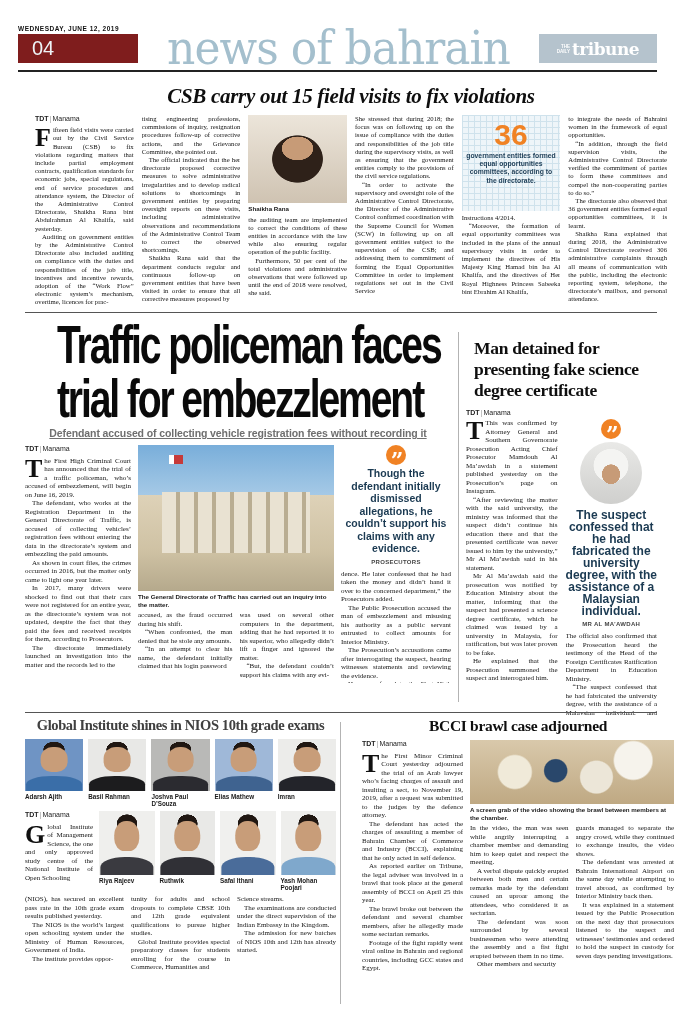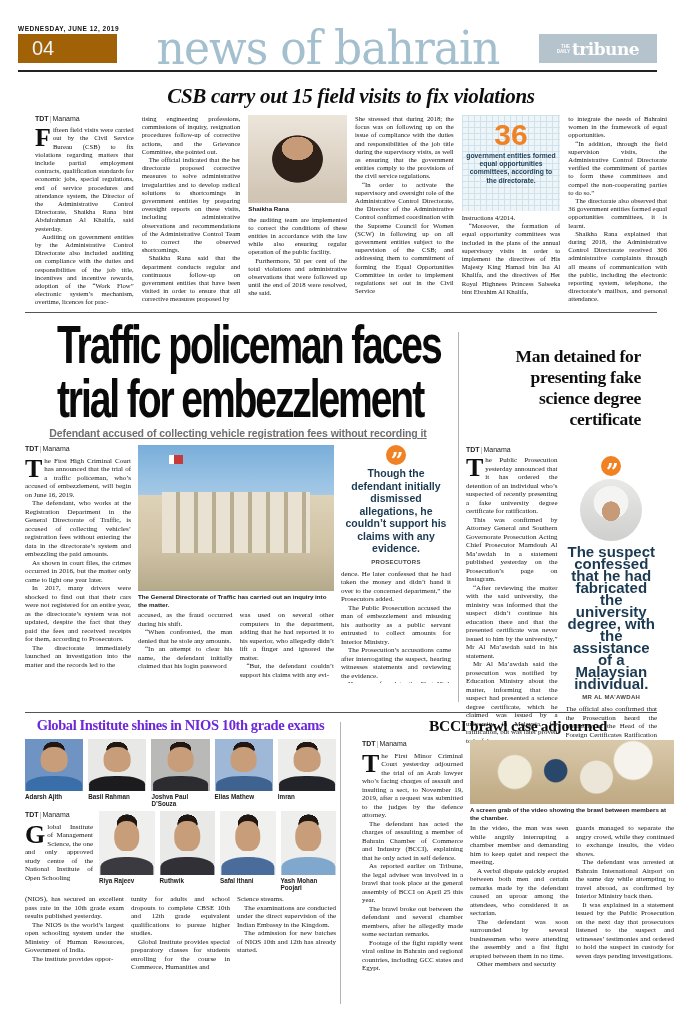--- a/index.html
+++ b/index.html
@@ -3,21 +3,21 @@
 <meta charset="utf-8">
 <style>
   html,body{margin:0;padding:0;background:#fff;}
   #page{position:relative;width:682px;height:1024px;background:#fff;overflow:hidden;
         font-family:"Liberation Serif",serif;color:#141414;}
 
   
   .date{position:absolute;top:25px;left:18px;font:bold 6.5px "Liberation Sans",sans-serif;
         letter-spacing:.5px;color:#111;}
   .band{position:absolute;top:34px;left:18px;width:639px;height:29px;display:flex;align-items:stretch;}
-  .band-left{background:#a16207;width:99px;display:flex;align-items:center;padding-left:14px;box-sizing:border-box;}
+  .band-left{background:#7f1d1d;width:120px;display:flex;align-items:center;padding-left:14px;box-sizing:border-box;}
   .page-num{font:300 20px "Liberation Sans",sans-serif;color:#eef3f6;}
   .band-center{flex:1;display:flex;align-items:center;justify-content:center;background:#fff;}
   .masthead{font:400 44px "DejaVu Serif",serif;color:#a4bfcd;letter-spacing:-1px;
             white-space:nowrap;transform:scaleY(1.05);margin-top:-3px;}
   .band-right{background:#b5c3cd;width:118px;display:flex;align-items:center;justify-content:center;gap:2px;}
   .brand-stack{display:inline-flex;flex-direction:column;font:bold 4.5px "Liberation Sans",sans-serif;
                color:#fff;line-height:5px;text-align:right;}
   .brand-name{font:bold 17px "DejaVu Serif",serif;color:#fff;letter-spacing:-.5px;}
   .header-rule{position:absolute;top:70px;left:18px;width:639px;height:2px;background:#232323;}
 
@@ -78,35 +78,35 @@
   .photo-traffic::before{content:"";position:absolute;left:12%;top:32%;width:76%;height:42%;
     background:repeating-linear-gradient(90deg,#e9e2d2 0 14px,#b9ad92 14px 18px);}
   .photo-traffic::after{content:"";position:absolute;left:16%;top:7%;width:14px;height:9px;
     background:linear-gradient(90deg,#fff 0 35%,#c63a3a 35% 100%);}
   .t-midcols{display:flex;gap:7px;height:82px;overflow:hidden;}
   .t-midcols > div{flex:1;overflow:hidden;}
   .t-right{width:110px;overflow:hidden;}
 
   
   .sec-degree{position:absolute;top:330px;left:466px;width:191px;height:378px;}
-  .degree-headline{margin:16px;text-align:right;font:bold 17.5px/21px "Liberation Serif",serif;
+  .degree-headline{margin:8px;text-align:left;font:bold 17.5px/21px "Liberation Serif",serif;
                    letter-spacing:-.3px;color:#0e0e0e;}
   .degree-body{display:flex;gap:8px;margin-top:3px;height:296px;}
   .d-col{flex:1;overflow:hidden;}
   .photo-suspect{width:62px;height:62px;border-radius:50%;margin:3px auto 5px;
     background-color:#dcdcda;
     background-image:radial-gradient(ellipse 24% 26% at 50% 52%,#c79b77 0 60%,transparent 62%),
                      radial-gradient(ellipse 46% 44% at 50% 38%,#f4f4f2 0 60%,transparent 62%),
                      linear-gradient(180deg,#e9e9e7,#cfcfcd);}
-  .d-col .pq-text{font-size:15px;line-height:12px;}
+  .d-col .pq-text{font-size:12px;line-height:12px;}
 
   
   .sec-global{position:absolute;top:717px;left:25px;width:311px;height:294px;}
   .global-headline{margin:0;text-align:center;font:bold 14.5px "Liberation Serif",serif;
-                   letter-spacing:-.4px;white-space:nowrap;color:#6d28d9;}
+                   letter-spacing:-.4px;white-space:nowrap;color:#404040;}
   .row1{display:flex;gap:5px;margin-top:5px;}
   .student{flex:1;margin:0;}
   .student .photo{height:52px;}
   .pname{font:bold 6.3px "Liberation Sans",sans-serif;margin-top:2px;color:#1a1a1a;}
   .global-mid{display:flex;gap:6px;margin-top:4px;}
   .g-intro{width:68px;overflow:hidden;}
   .row2{flex:1;display:flex;gap:5px;}
   .row2 .photo{height:64px;}
   .global-cols{display:flex;gap:7px;margin-top:4px;height:96px;}
   .global-cols > div{flex:1;overflow:hidden;}
@@ -284,21 +284,20 @@
 
   <section class="sec-degree">
     <h1 class="degree-headline">Man detained for presenting fake science degree certificate</h1>
     <div class="byline">
       <b>TDT</b><span class="sep">|</span><span>Manama</span>
     </div>
     <div class="degree-body">
       <div class="d-col body-text">
         <span class="dropcap">T</span>
         <div class="paras">
-            <p>he Public Prosecution yesterday announced that it has ordered the detention of an individual who’s suspected of recently presenting a fake university degree certificate for ratification.</p>
             <p>This was confirmed by Attorney General and Southern Governorate Prosecution Acting Chief Prosecutor Mamdouh Al Ma’awdah in a statement published yesterday on the Prosecution’s page on Instagram.</p>
             <p>“After reviewing the matter with the said university, the ministry was informed that the suspect didn’t continue his education there and that the presented certificate was never issued to him by the university,” Mr Al Ma’awdah said in his statement.</p>
             <p>Mr Al Ma’awdah said the prosecution was notified by Education Ministry about the matter, informing that the suspect had presented a science degree certificate, which he claimed was issued by a university in Malaysia, for ratification, but was later proven to be fake.</p>
             <p>He explained that the Prosecution summoned the suspect and interrogated him.</p>
           </div>
       </div>
       <div class="d-col body-text">
         <div class="quote-icon">
             <span class="qmark">”</span>
           </div>

